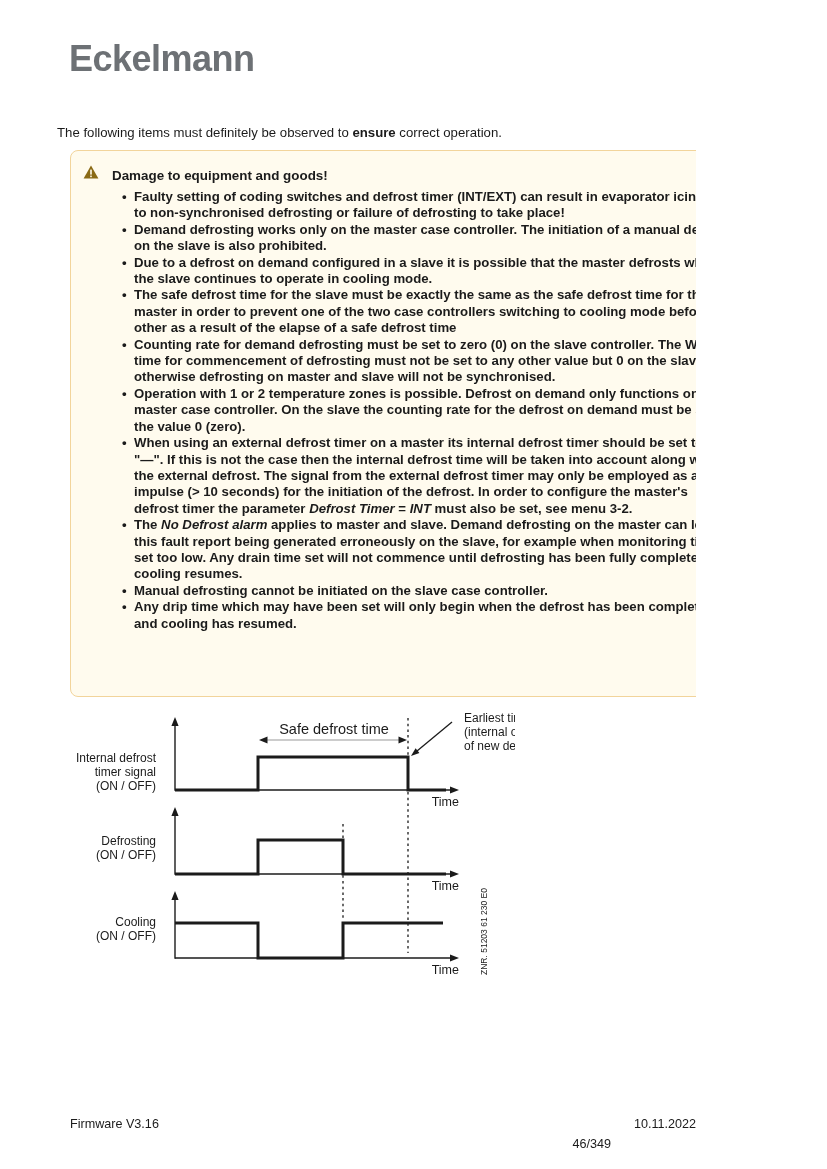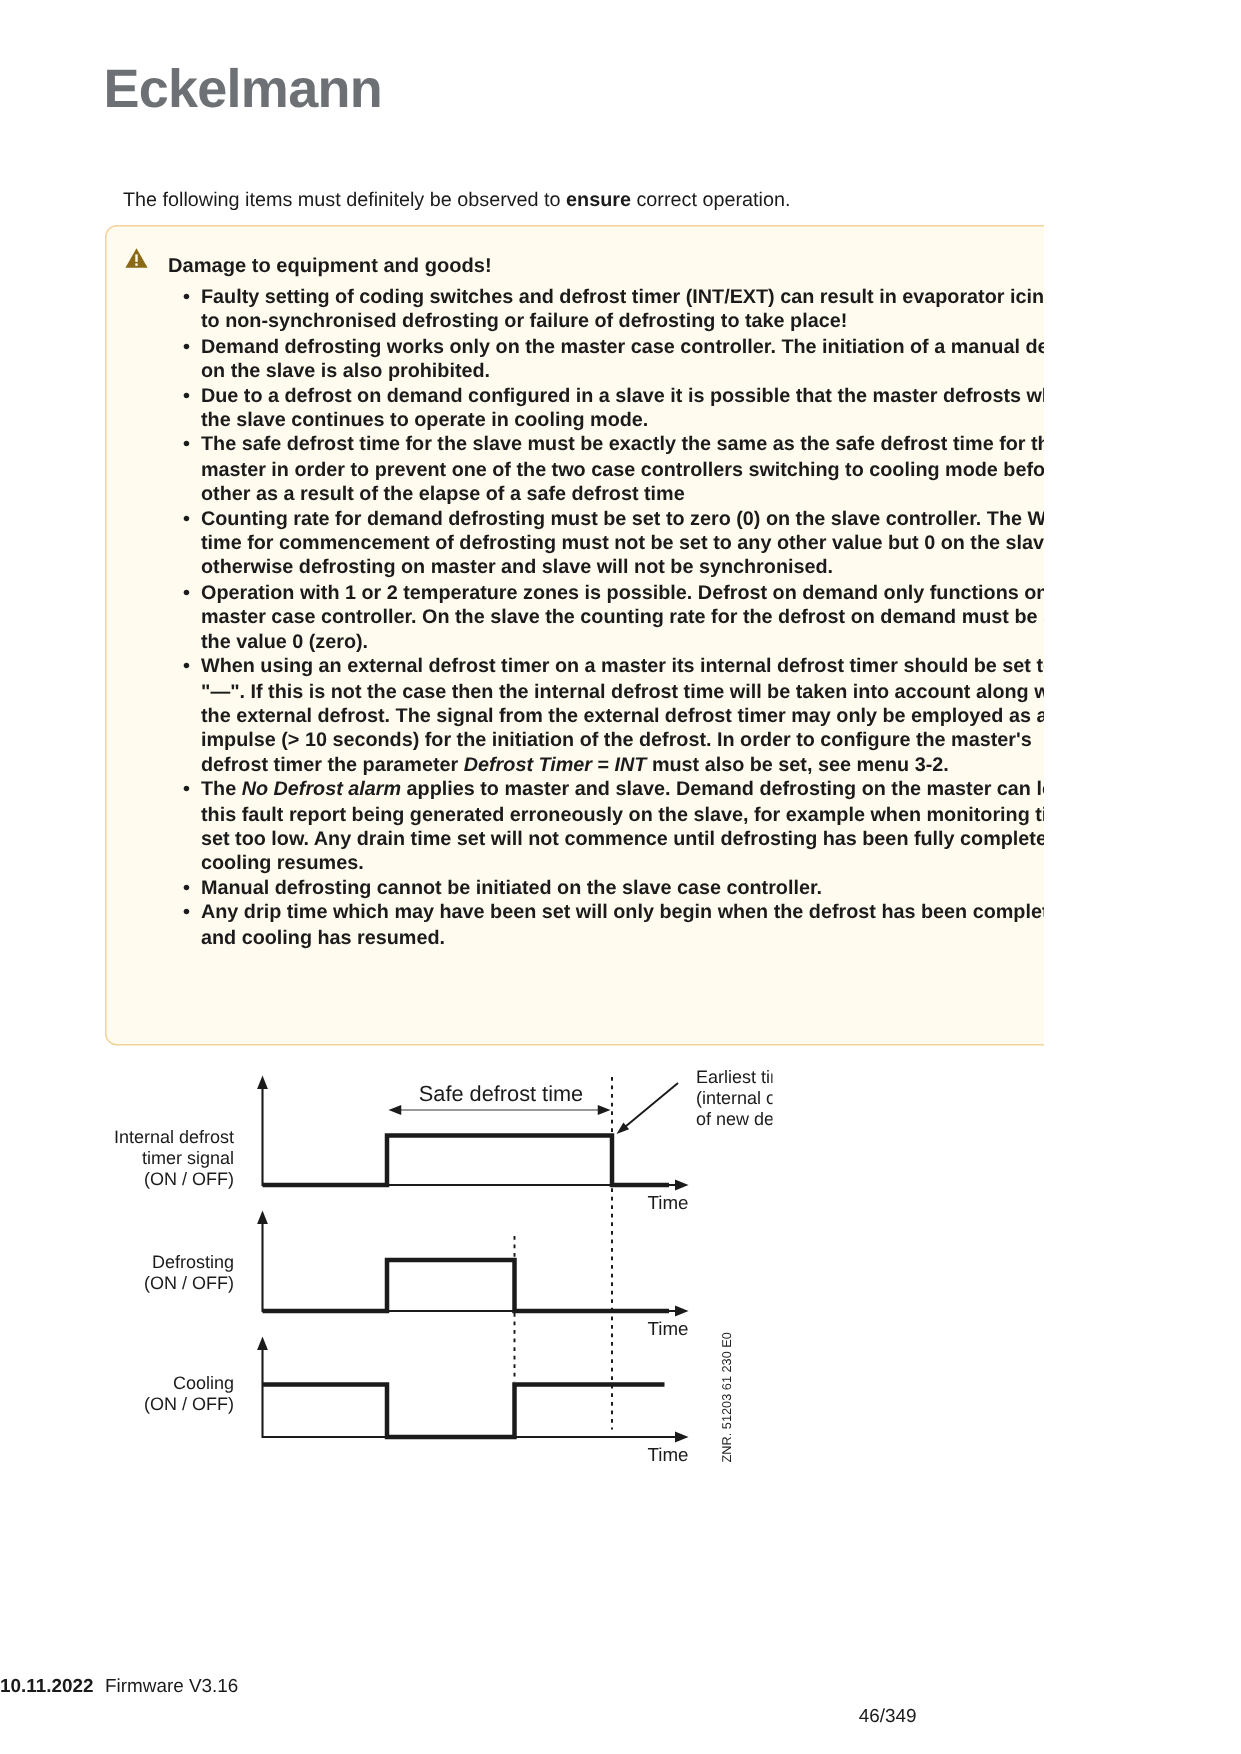--- a/index.html
+++ b/index.html
@@ -16,21 +16,21 @@
     position: absolute;
     left: 69px;
     top: 38px;
     font-size: 36px;
     font-weight: bold;
     color: #6d7175;
     letter-spacing: -0.5px;
   }
   .intro {
     position: absolute;
-    left: 82px;
+    left: 57px;
     top: 125px;
     font-size: 13.2px;
     line-height: 16.4px;
   }
   .bd { font-weight: bold; }
   .it { font-style: italic; }
   .warning-box {
     position: absolute;
     left: 70px;
     top: 150px;
@@ -82,21 +82,21 @@
   }
   .footer {
     position: absolute;
     left: 0;
     right: 0;
     top: 1117px;
     font-size: 12.6px;
     color: #1b1b1b;
   }
   .footer-left { position: absolute; left: 70px; }
-  .footer-center { position: absolute; left: 0; right: 0; text-align: left; font-weight: bold; }
+  .footer-center { position: absolute; left: 0; right: 0; text-align: right; }
   .footer-right { position: absolute; right: 85px; margin-top: 20px; }
 </style>
 </head>
 <body>
 
 <div class="page">
 
   <div class="logo">Eckelmann</div>
 
   <div class="intro"><span>The following items must definitely be observed to </span><span class="bd">ensure</span><span> correct operation.</span></div>

